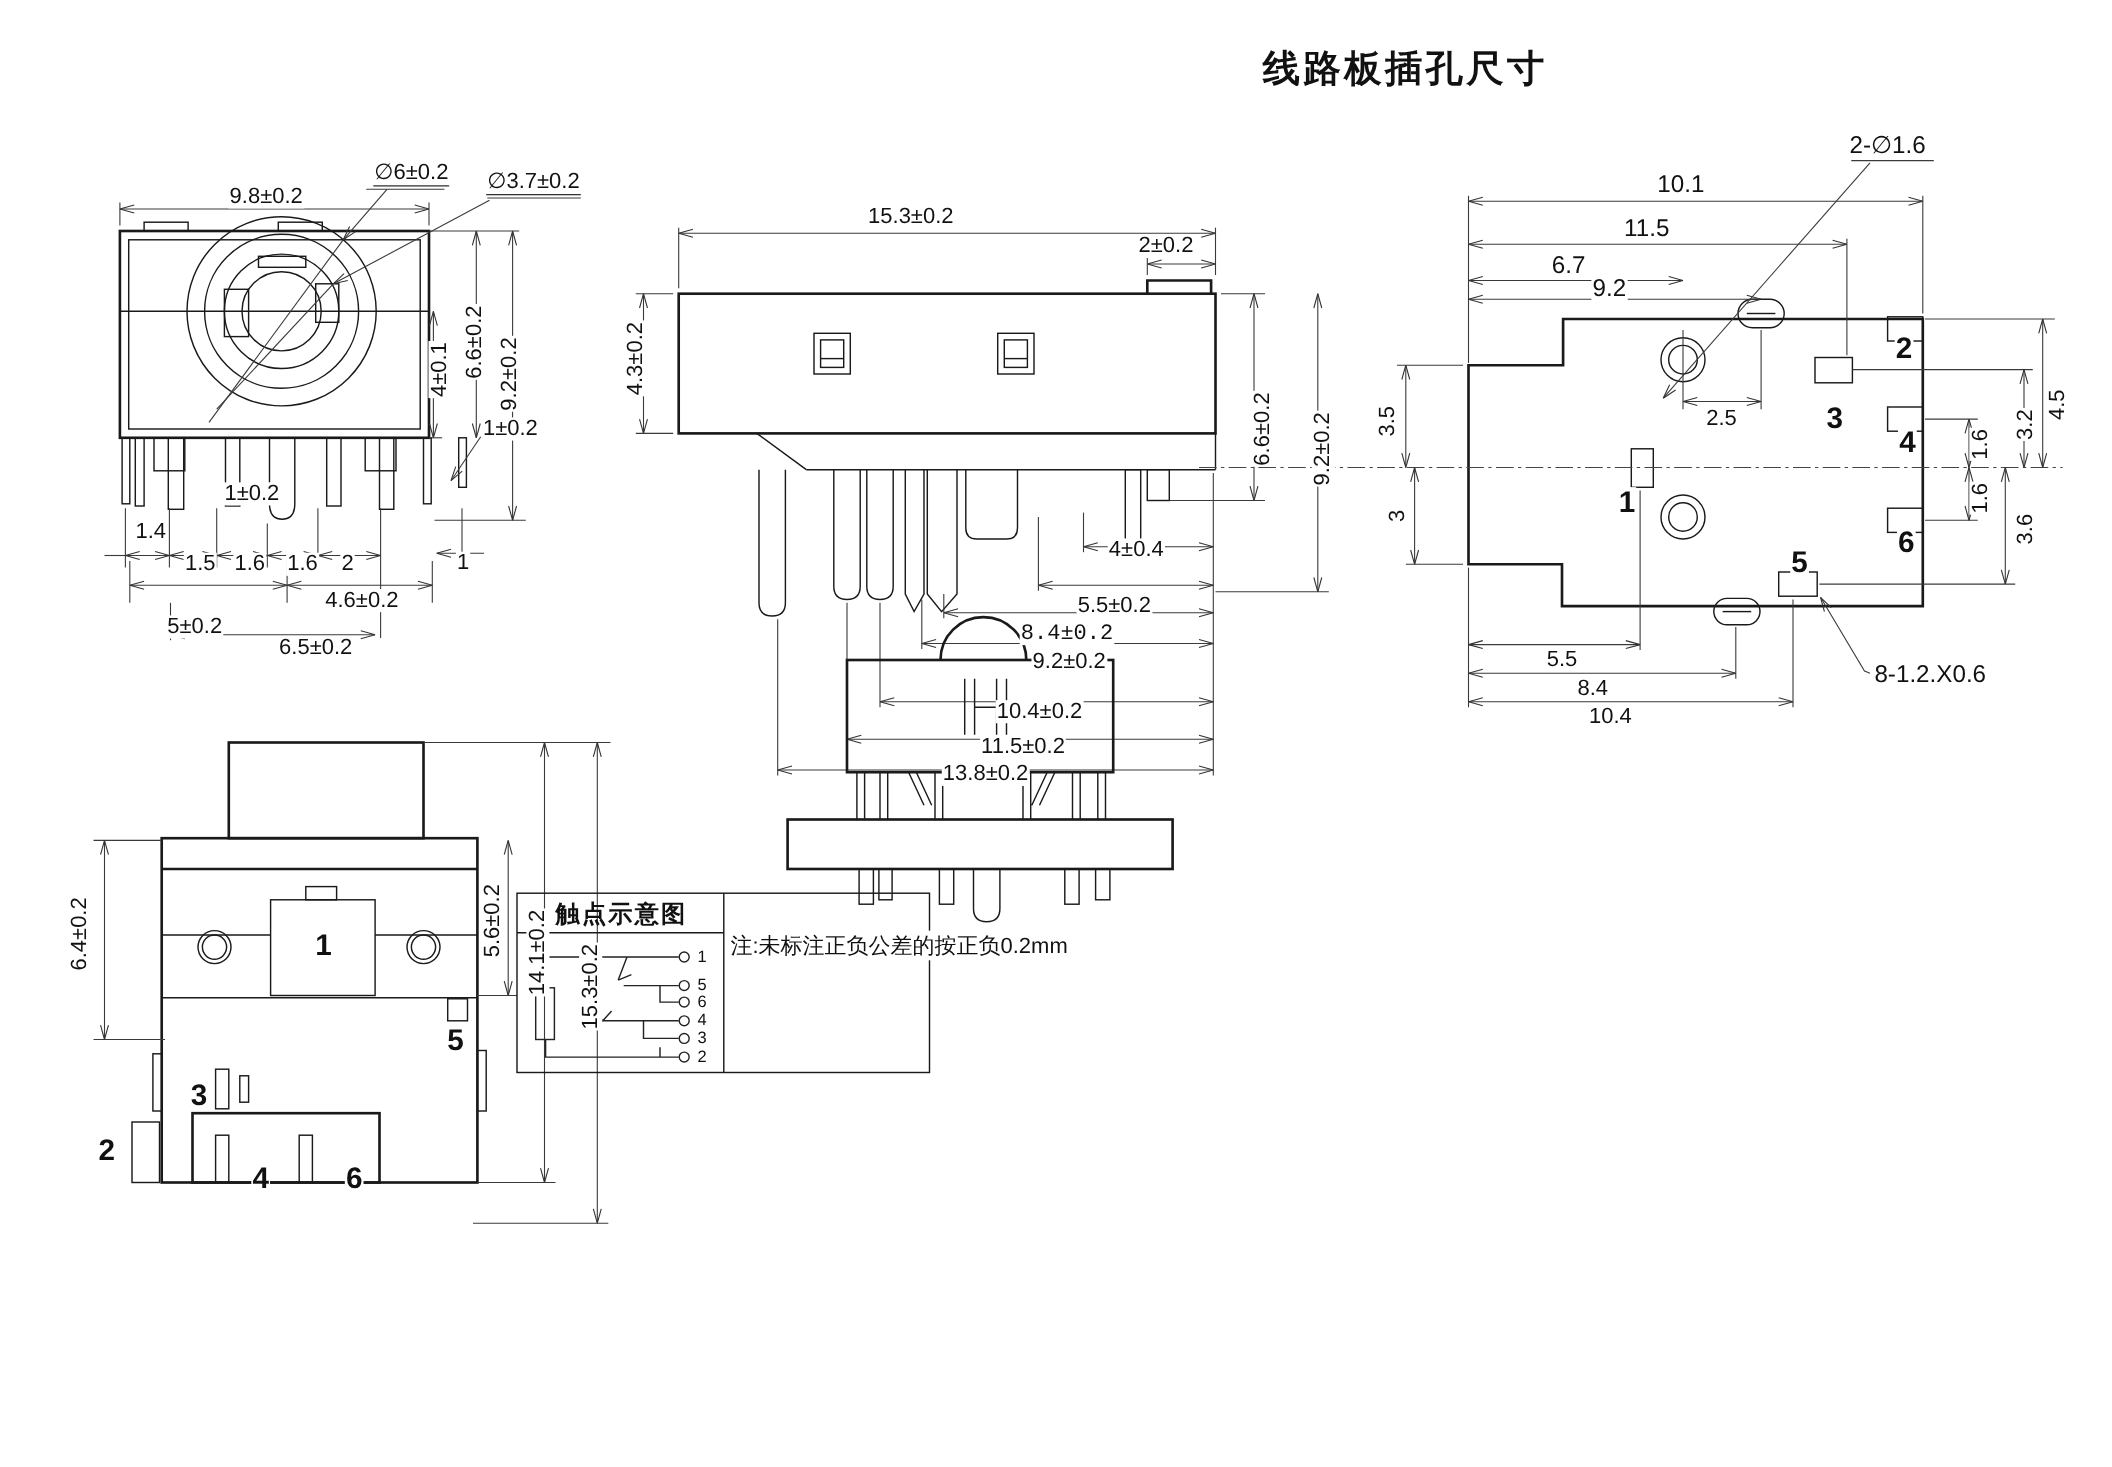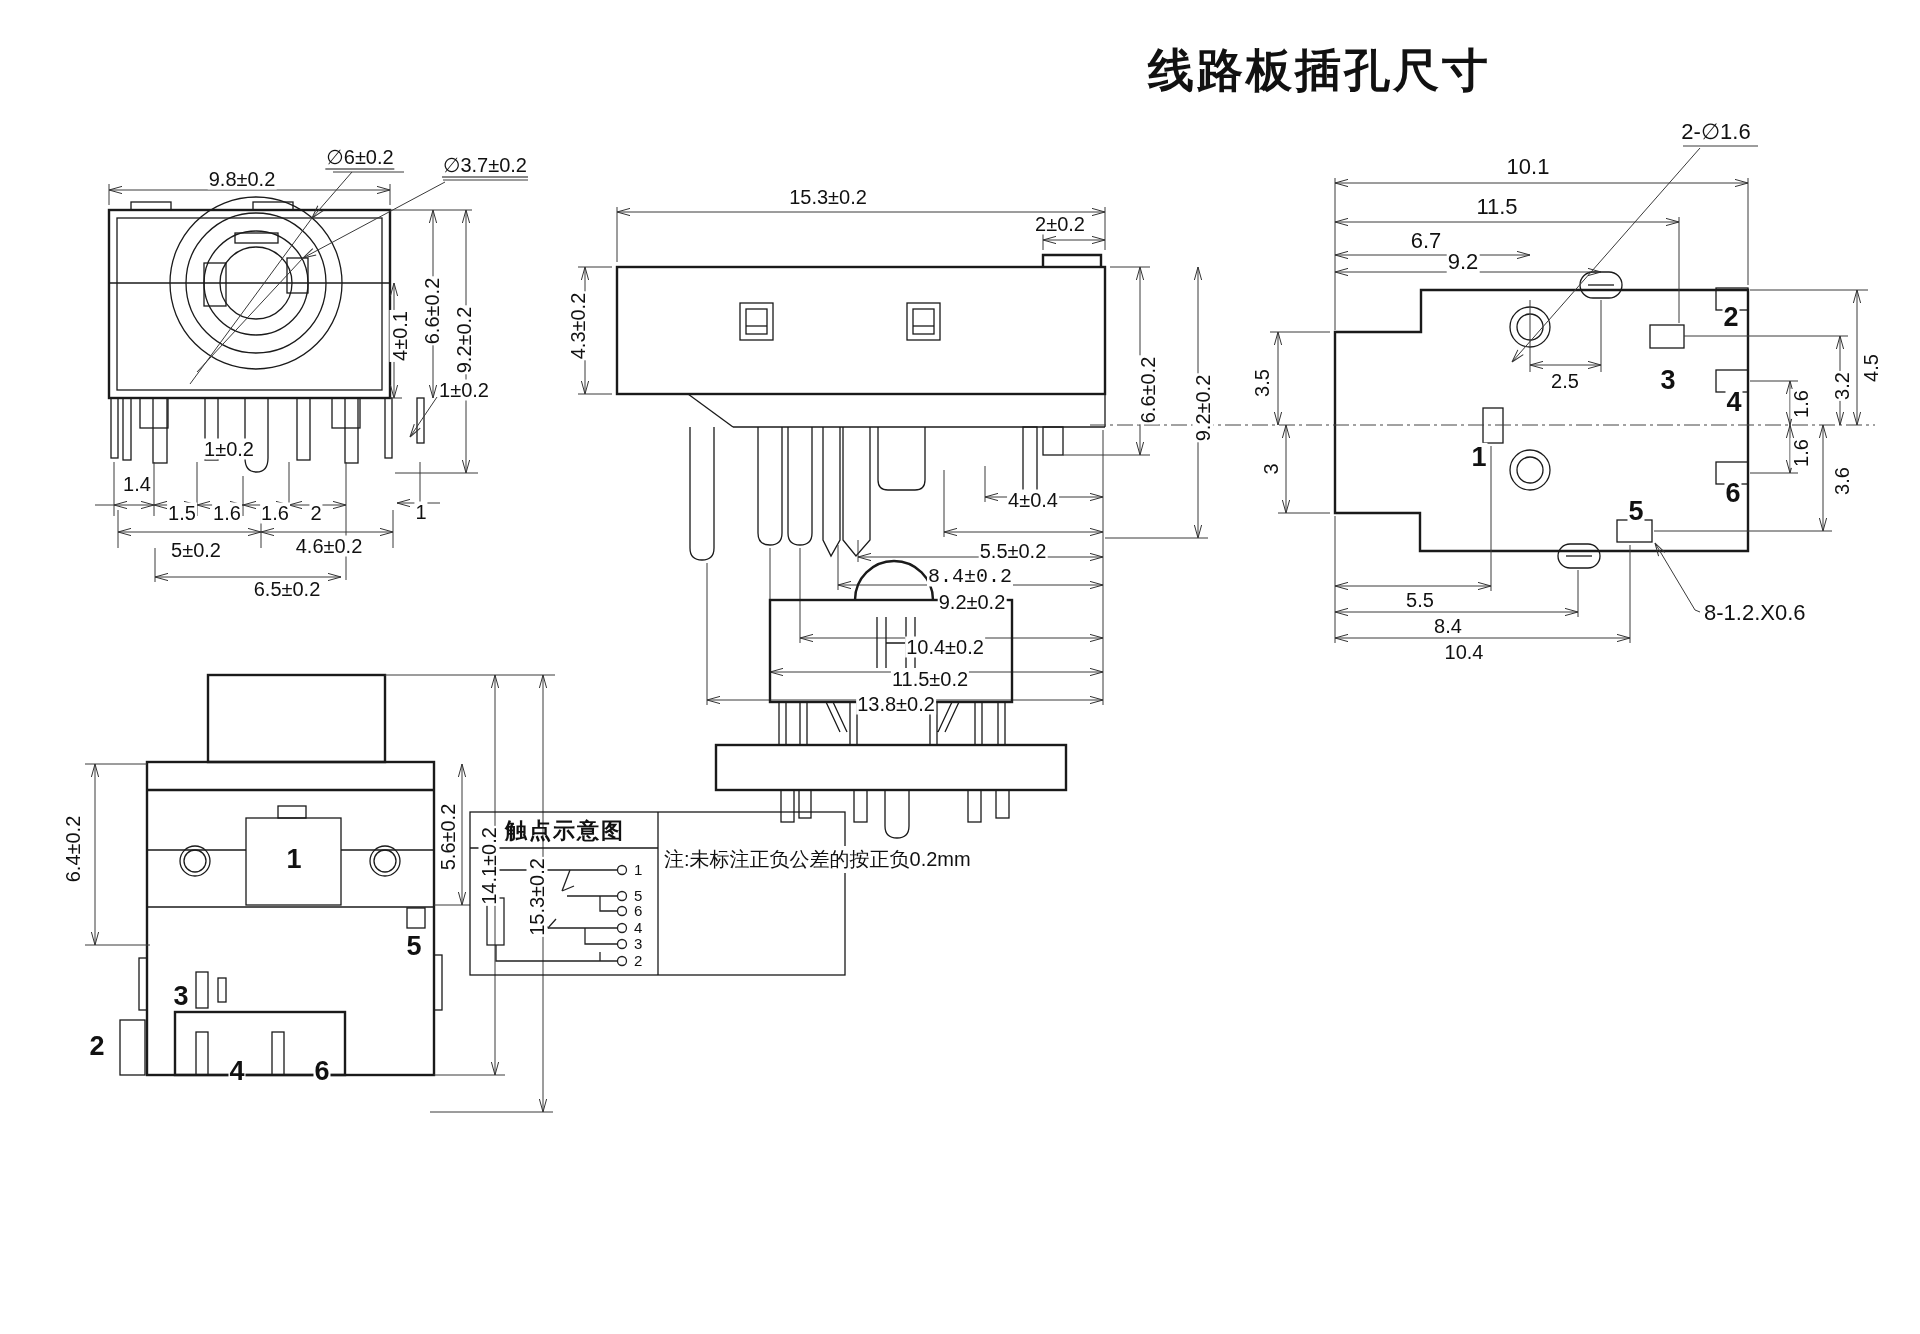--- a/index.html
+++ b/index.html
@@ -6,21 +6,21 @@
   #page{position:relative;width:1920px;height:1334px;background:#fff;overflow:hidden;
         font-family:"Liberation Sans",sans-serif;color:#111;}
   #art{position:absolute;left:0;top:0;}
   #labels{position:absolute;left:0;top:0;width:1920px;height:1334px;pointer-events:none;}
   .dim{position:absolute;transform:translate(-50%,-50%);font-size:20px;color:#111;
        white-space:nowrap;background:#fff;padding:0 1px;line-height:1.05;}
   .dim.pin{font-size:27px;font-weight:bold;}
   .dim.u{border-bottom:1.6px solid #111;padding-bottom:1px;}
   .dim.big{font-size:22px;}
   .dim.left{transform:translate(0,-50%);}
-  #title{position:absolute;left:1148px;top:40px;width:300px;font-size:46px;font-weight:bold;
+  #title{position:absolute;left:1148px;top:40px;width:300px;font-size:34px;font-weight:bold;
          letter-spacing:3px;white-space:nowrap;}
   #note{position:absolute;left:664px;top:846px;font-size:20px;white-space:nowrap;background:#fff;}
   #cd-header{position:absolute;left:472px;top:816px;width:186px;text-align:center;
              font-size:22px;font-weight:600;letter-spacing:2px;}
   .o{stroke:#1a1a1a;stroke-width:2.4;fill:none;stroke-linejoin:miter;}
   .i{stroke:#1a1a1a;stroke-width:1.3;fill:none;}
   .d{stroke:#3a3a3a;stroke-width:1;fill:none;}
   .w{stroke:#222;stroke-width:1.3;fill:none;}
   .cl{stroke:#444;stroke-width:1;fill:none;stroke-dasharray:16 4 3 4;}
 </style>
@@ -283,34 +283,34 @@
     <circle class="w" cx="622" cy="896" r="4.5"></circle>
     <circle class="w" cx="622" cy="911" r="4.5"></circle>
     <circle class="w" cx="622" cy="928" r="4.5"></circle>
     <circle class="w" cx="622" cy="944" r="4.5"></circle>
     <circle class="w" cx="622" cy="961" r="4.5"></circle>
   </g>
 </svg>
 
 <div id="labels">
       <div class="dim" style="left: 242px; top: 179px; transform: translate(-50%, -50%);">9.8±0.2</div>
-      <div class="dim u" style="left: 360px; top: 158px; transform: translate(-50%, -50%);">∅6±0.2</div>
+      <div class="dim u" style="left: 374px; top: 158px; transform: translate(-50%, -50%);">∅6±0.2</div>
       <div class="dim u" style="left: 485px; top: 166px; transform: translate(-50%, -50%);">∅3.7±0.2</div>
       <div class="dim" style="left: 400px; top: 336px; transform: translate(-50%, -50%) rotate(-90deg);">4±0.1</div>
       <div class="dim" style="left: 432px; top: 311px; transform: translate(-50%, -50%) rotate(-90deg);">6.6±0.2</div>
       <div class="dim" style="left: 464px; top: 340px; transform: translate(-50%, -50%) rotate(-90deg);">9.2±0.2</div>
       <div class="dim" style="left: 229px; top: 449px; transform: translate(-50%, -50%);">1±0.2</div>
       <div class="dim" style="left: 464px; top: 390px; transform: translate(-50%, -50%);">1±0.2</div>
       <div class="dim" style="left: 137px; top: 484px; transform: translate(-50%, -50%);">1.4</div>
       <div class="dim" style="left: 182px; top: 513px; transform: translate(-50%, -50%);">1.5</div>
       <div class="dim" style="left: 227px; top: 513px; transform: translate(-50%, -50%);">1.6</div>
       <div class="dim" style="left: 275px; top: 513px; transform: translate(-50%, -50%);">1.6</div>
       <div class="dim" style="left: 316px; top: 513px; transform: translate(-50%, -50%);">2</div>
       <div class="dim" style="left: 421px; top: 512px; transform: translate(-50%, -50%);">1</div>
-      <div class="dim" style="left: 177px; top: 550px; transform: translate(-50%, -50%); margin-left: 19px;">5±0.2</div>
+      <div class="dim" style="left: 177px; top: 570px; transform: translate(-50%, -50%);">5±0.2</div>
       <div class="dim" style="left: 314px; top: 546px; transform: translate(-50%, -50%); margin-left: 15px;">4.6±0.2</div>
       <div class="dim" style="left: 255px; top: 589px; transform: translate(-50%, -50%); margin-left: 32px;">6.5±0.2</div>
       <div class="dim" style="left: 828px; top: 197px; transform: translate(-50%, -50%);">15.3±0.2</div>
       <div class="dim" style="left: 1060px; top: 224px; transform: translate(-50%, -50%);">2±0.2</div>
       <div class="dim" style="left: 578px; top: 326px; transform: translate(-50%, -50%) rotate(-90deg);">4.3±0.2</div>
       <div class="dim" style="left: 1148px; top: 390px; transform: translate(-50%, -50%) rotate(-90deg);">6.6±0.2</div>
       <div class="dim" style="left: 1203px; top: 408px; transform: translate(-50%, -50%) rotate(-90deg);">9.2±0.2</div>
       <div class="dim" style="left: 1033px; top: 500px; transform: translate(-50%, -50%);">4±0.4</div>
       <div class="dim" style="left: 1013px; top: 551px; transform: translate(-50%, -50%);">5.5±0.2</div>
       <div class="dim" style="left: 970px; top: 576px; transform: translate(-50%, -50%); font-family: Liberation Mono, monospace;">8.4±0.2</div>

